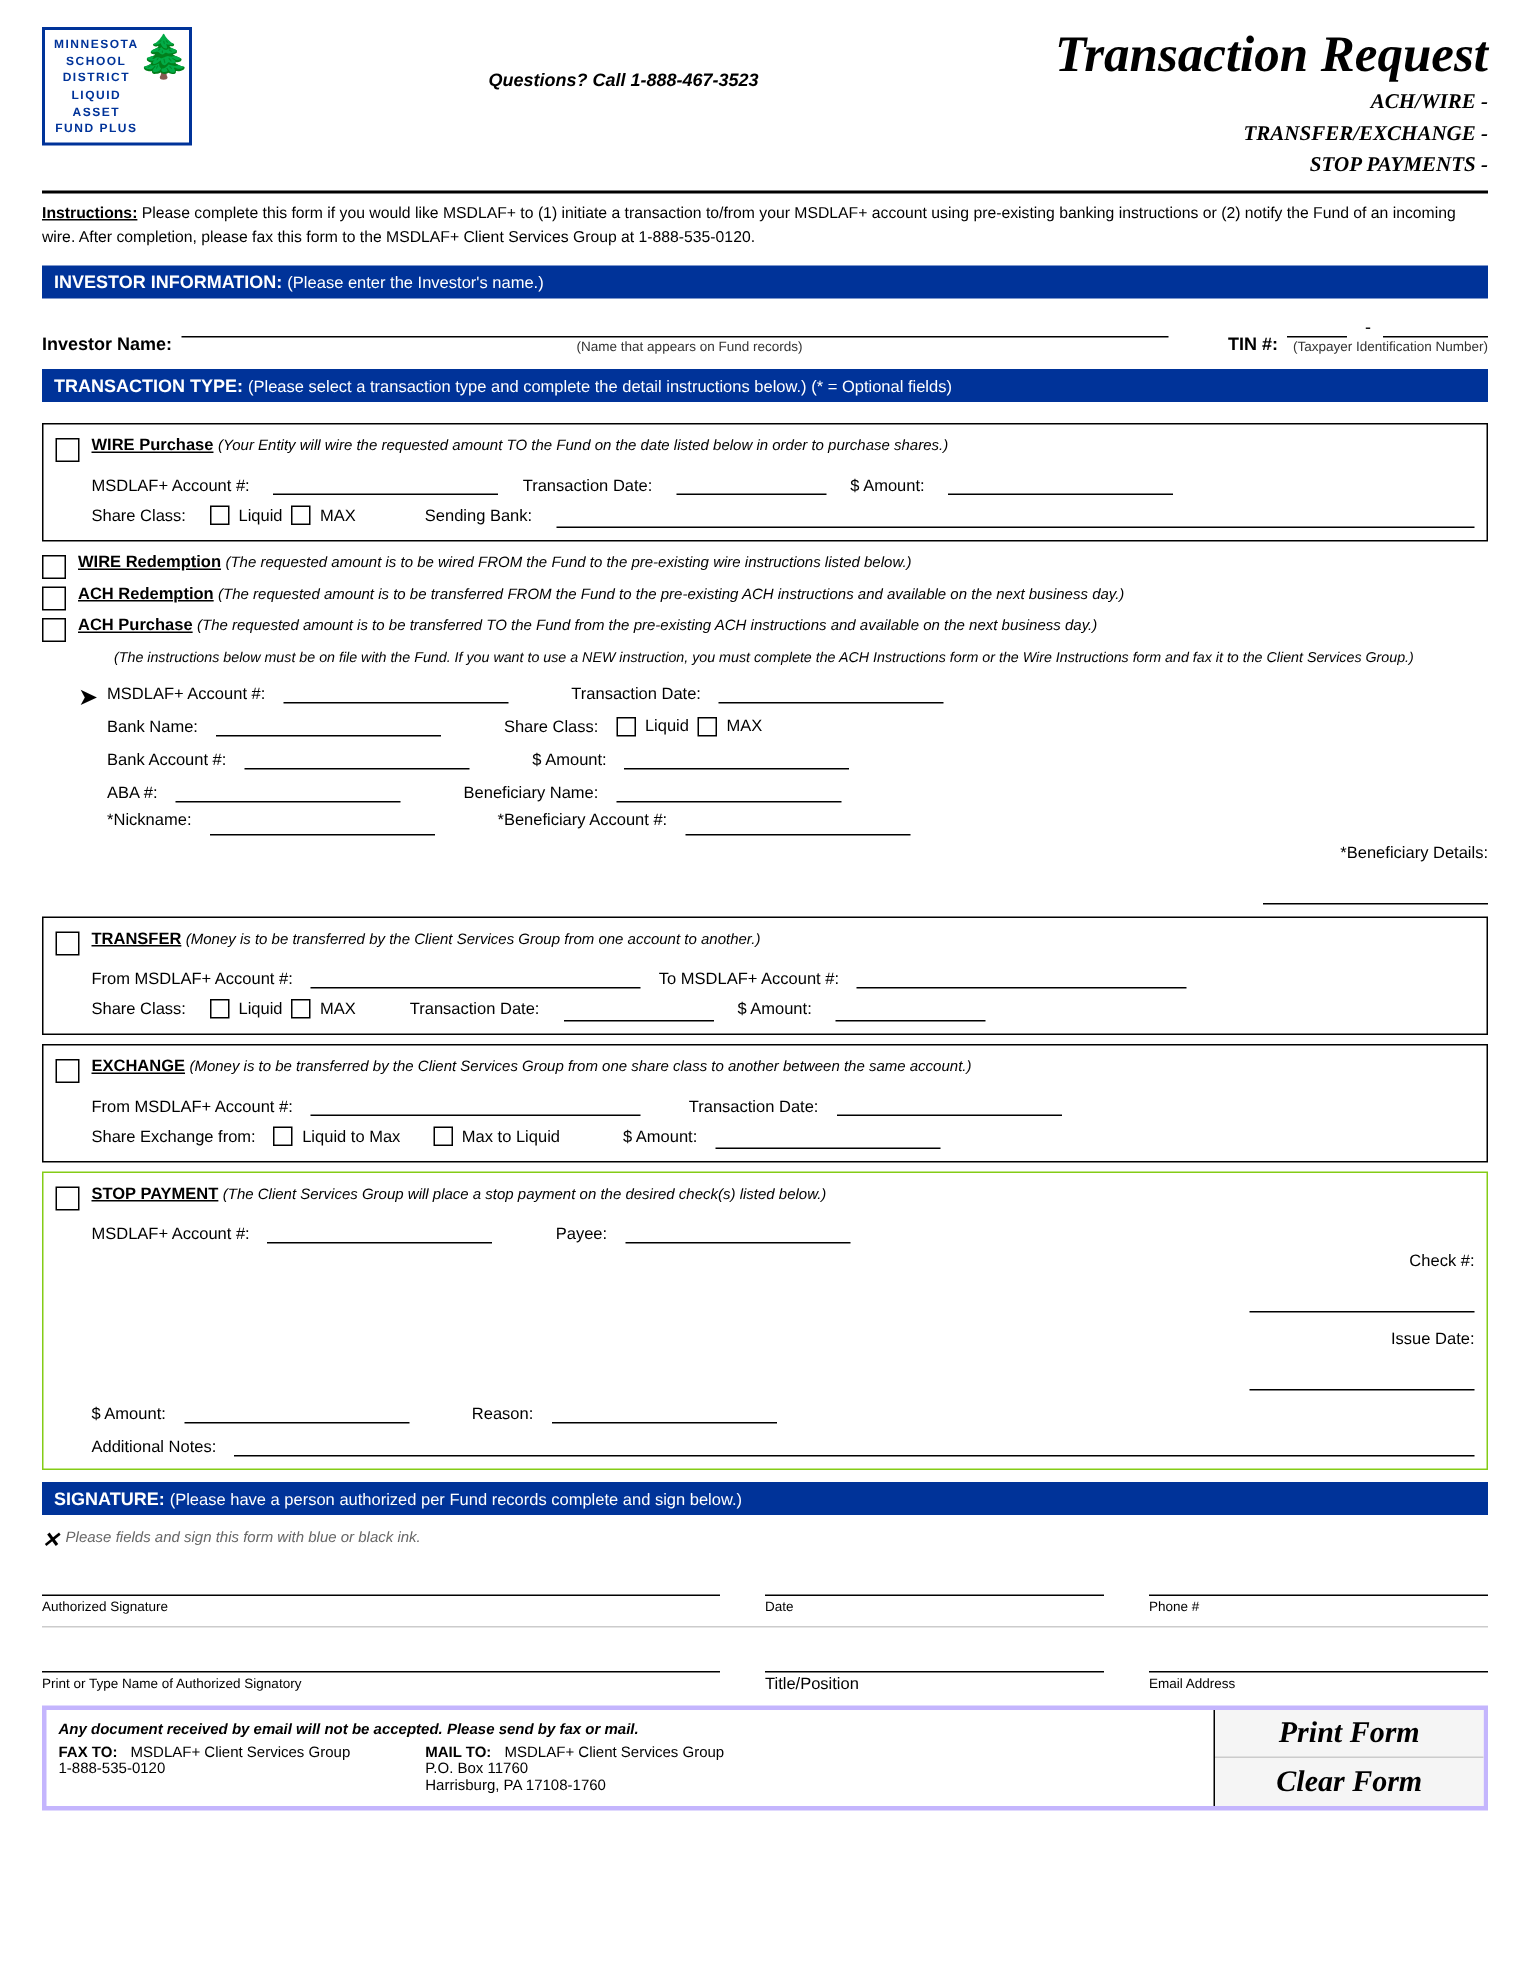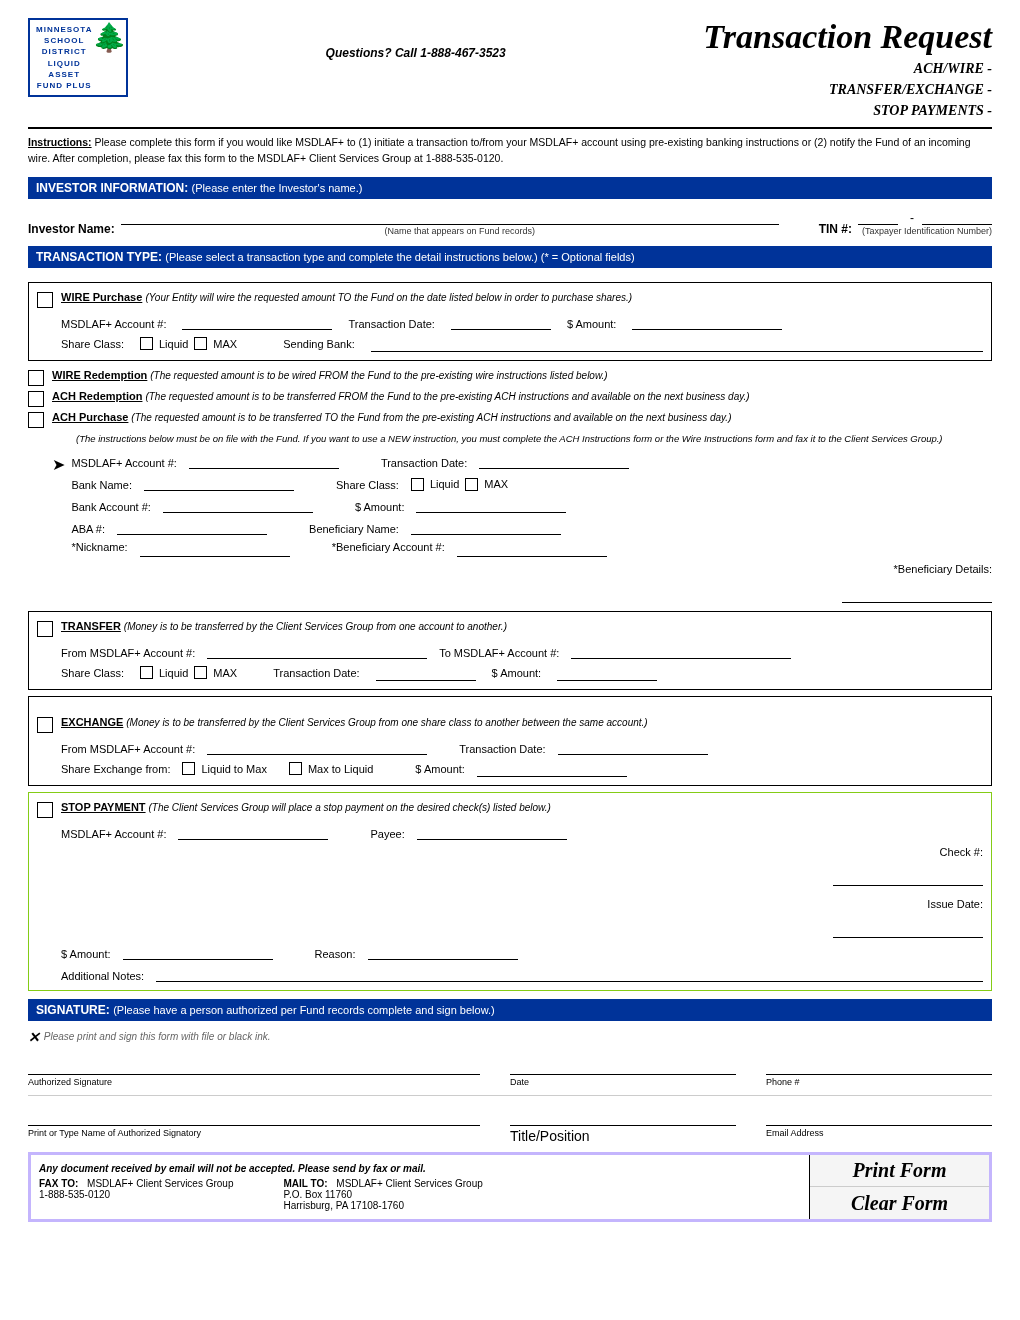--- a/index.html
+++ b/index.html
@@ -498,21 +498,21 @@
         <span>MAX</span>
       </div>
       <span style="margin-left:20px;" class="form-label">Transaction Date:</span>
       <div class="ul-field-sm"></div>
       <span class="form-label">$ Amount:</span>
       <div class="ul-field-sm"></div>
     </div>
   </div>
 
   <div class="exchange-block">
-    <div style="display:flex; align-items:flex-start; margin-bottom:6px;margin-top:11px;">
+    <div style="display:flex; align-items:flex-start; margin-bottom:6px;">
       <div class="checkbox-box"></div>
       <div style="font-size:10.5px;">
         <span class="tx-title">EXCHANGE</span>
         <span class="tx-desc">(Money is to be transferred by the Client Services Group from one share class to another between the same account.)</span>
       </div>
     </div>
 
     <div style="display:flex; align-items:flex-end; gap:12px; margin-bottom:6px; margin-left:24px;">
       <span class="form-label">From MSDLAF+ Account #:</span>
       <div class="ul-field-lg"></div>
@@ -572,21 +572,21 @@
   </div>
 
   <div class="section-header">
     <span style="font-weight:bold;">SIGNATURE:</span>
     <span class="normal">(Please have a person authorized per Fund records complete and sign below.)</span>
   </div>
 
   <div class="signature-section">
     <div class="sig-note">
       <span class="x-mark">✕</span>
-      <span>Please print and sign this form with file or black ink.</span>
+      <span>Please fields and sign this form with blue or black ink.</span>
     </div>
 
     <div style="display:flex; gap:30px; margin-bottom:4px; border-bottom:1px solid #ccc; padding-bottom:8px;">
       <div style="flex:2;">
         <div style="border-bottom:1px solid #000; min-height:22px;"></div>
         <div style="font-size:9px; margin-top:2px;">Authorized Signature</div>
       </div>
       <div style="flex:1;">
         <div style="border-bottom:1px solid #000; min-height:22px;"></div>
         <div style="font-size:9px; margin-top:2px;">Date</div>
@@ -597,21 +597,21 @@
       </div>
     </div>
 
     <div style="display:flex; gap:30px; margin-top:8px;">
       <div style="flex:2;">
         <div style="border-bottom:1px solid #000; min-height:22px;"></div>
         <div style="font-size:9px; margin-top:2px;">Print or Type Name of Authorized Signatory</div>
       </div>
       <div style="flex:1;">
         <div style="border-bottom:1px solid #000; min-height:22px;"></div>
-        <div style="font-size:14px; margin-top:2px;">Title/Position</div>
+        <div style="font-size:11px; margin-top:2px;">Title/Position</div>
       </div>
       <div style="flex:1;">
         <div style="border-bottom:1px solid #000; min-height:22px;"></div>
         <div style="font-size:9px; margin-top:2px;">Email Address</div>
       </div>
     </div>
   </div>
 
   <div class="footer">
     <div class="footer-left">

